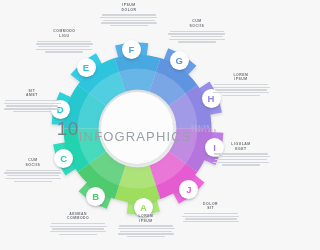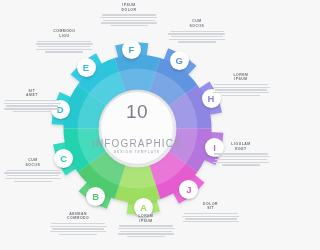--- a/index.html
+++ b/index.html
@@ -27,24 +27,24 @@
     background:#ffffff;
     box-shadow:0 1.2px 2.4px rgba(60,70,90,.30);
     display:flex;align-items:center;justify-content:center;
     font-size:9.5px;font-weight:bold;letter-spacing:.3px;
   }
 
   .hub{
     position:absolute;left:101px;top:92px;width:72px;height:72px;border-radius:50%;
     background:#fcfcfc;
     box-shadow:0 2px 6px rgba(50,60,80,.16);
-    display:flex;flex-direction:column;align-items:center;justify-content:center;
+    display:flex;flex-direction:row;align-items:center;justify-content:center;
   }
   .hub .num{font-size:19px;color:#7a7f88;letter-spacing:.5px;line-height:19px;font-weight:400;}
-  .hub .t1{font-size:10px;color:#9aa0a8;letter-spacing:1.15px;margin-top:17px;font-weight:400;}
+  .hub .t1{font-size:13px;color:#9aa0a8;letter-spacing:1.15px;margin-top:17px;font-weight:400;}
   .hub .t2{font-size:3.2px;color:#b5bac1;letter-spacing:1.1px;margin-top:1.5px;font-weight:bold;}
 </style>
 </head>
 <body>
 
 <div id="stage">
 
   <svg class="wheel" id="wheel" viewBox="0 0 273 250">
       <defs>
         <filter id="sh" x="-30%" y="-30%" width="170%" height="170%">

